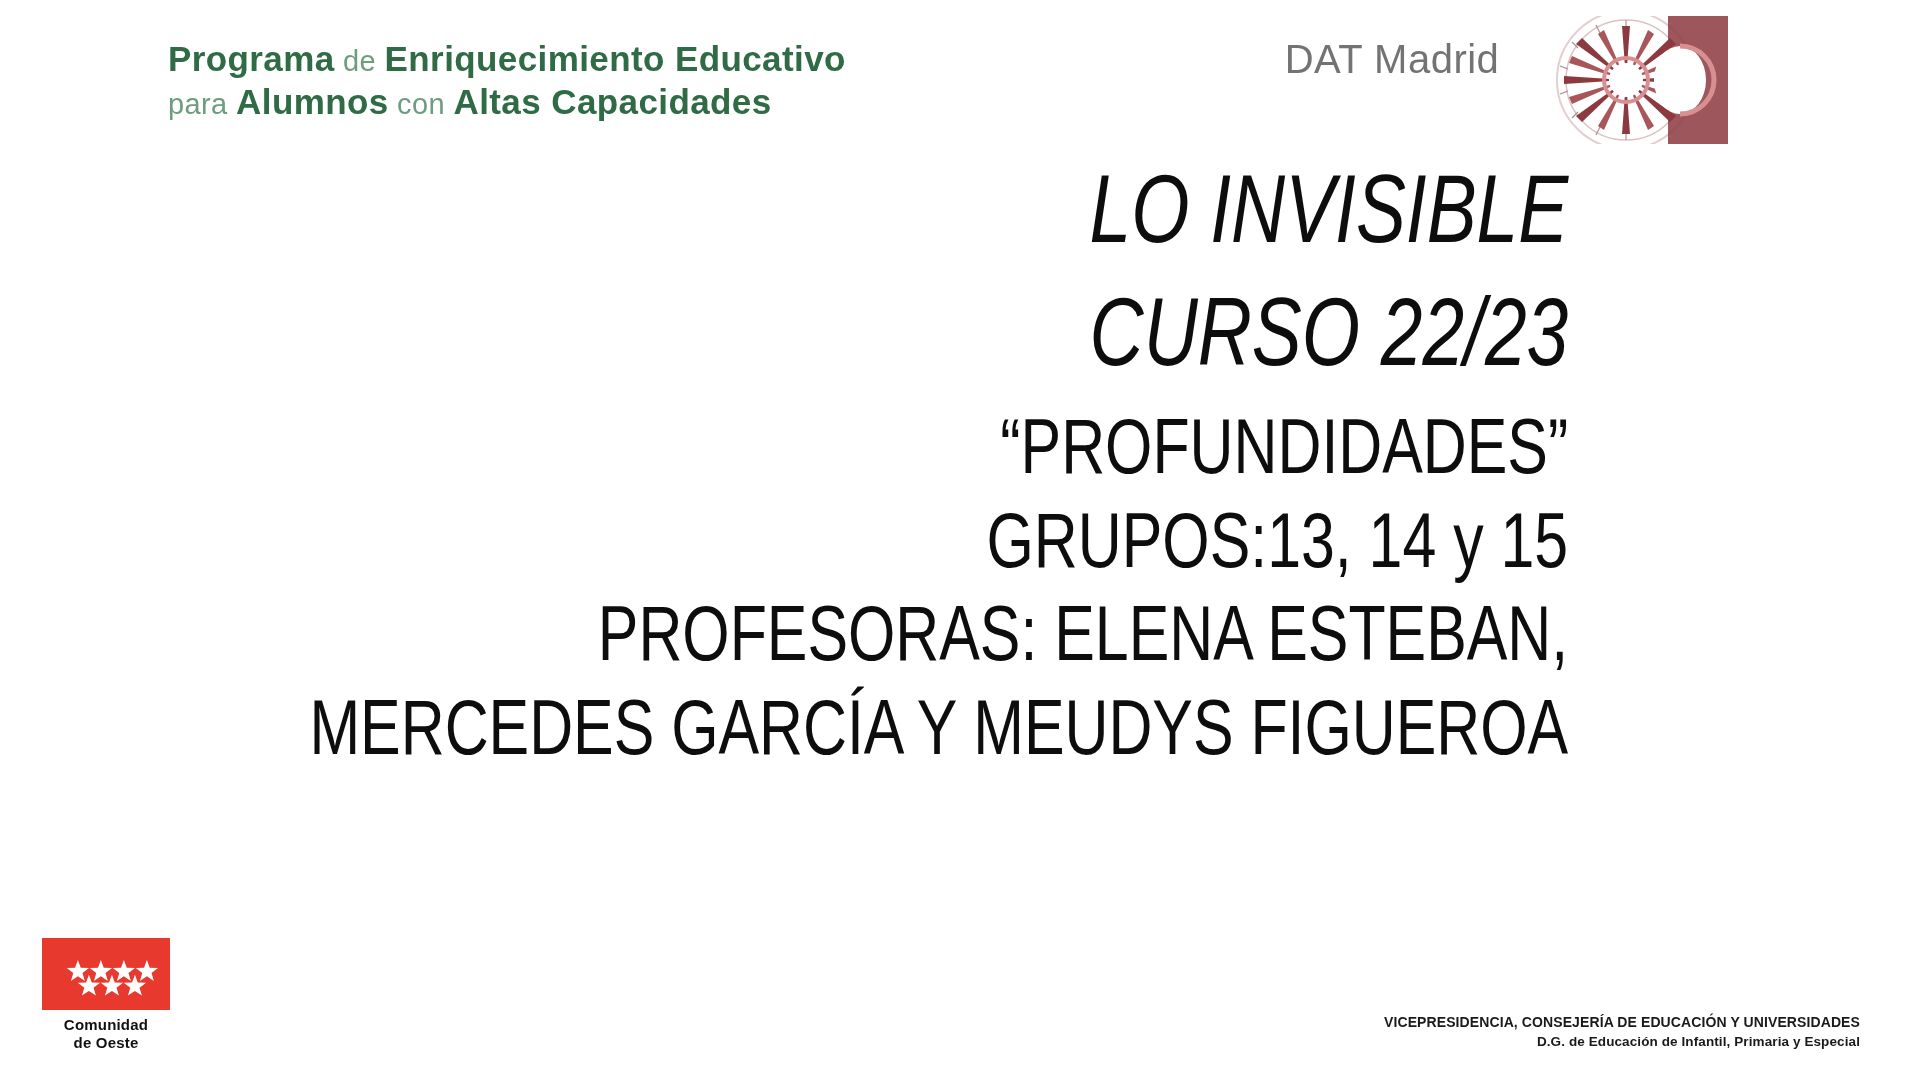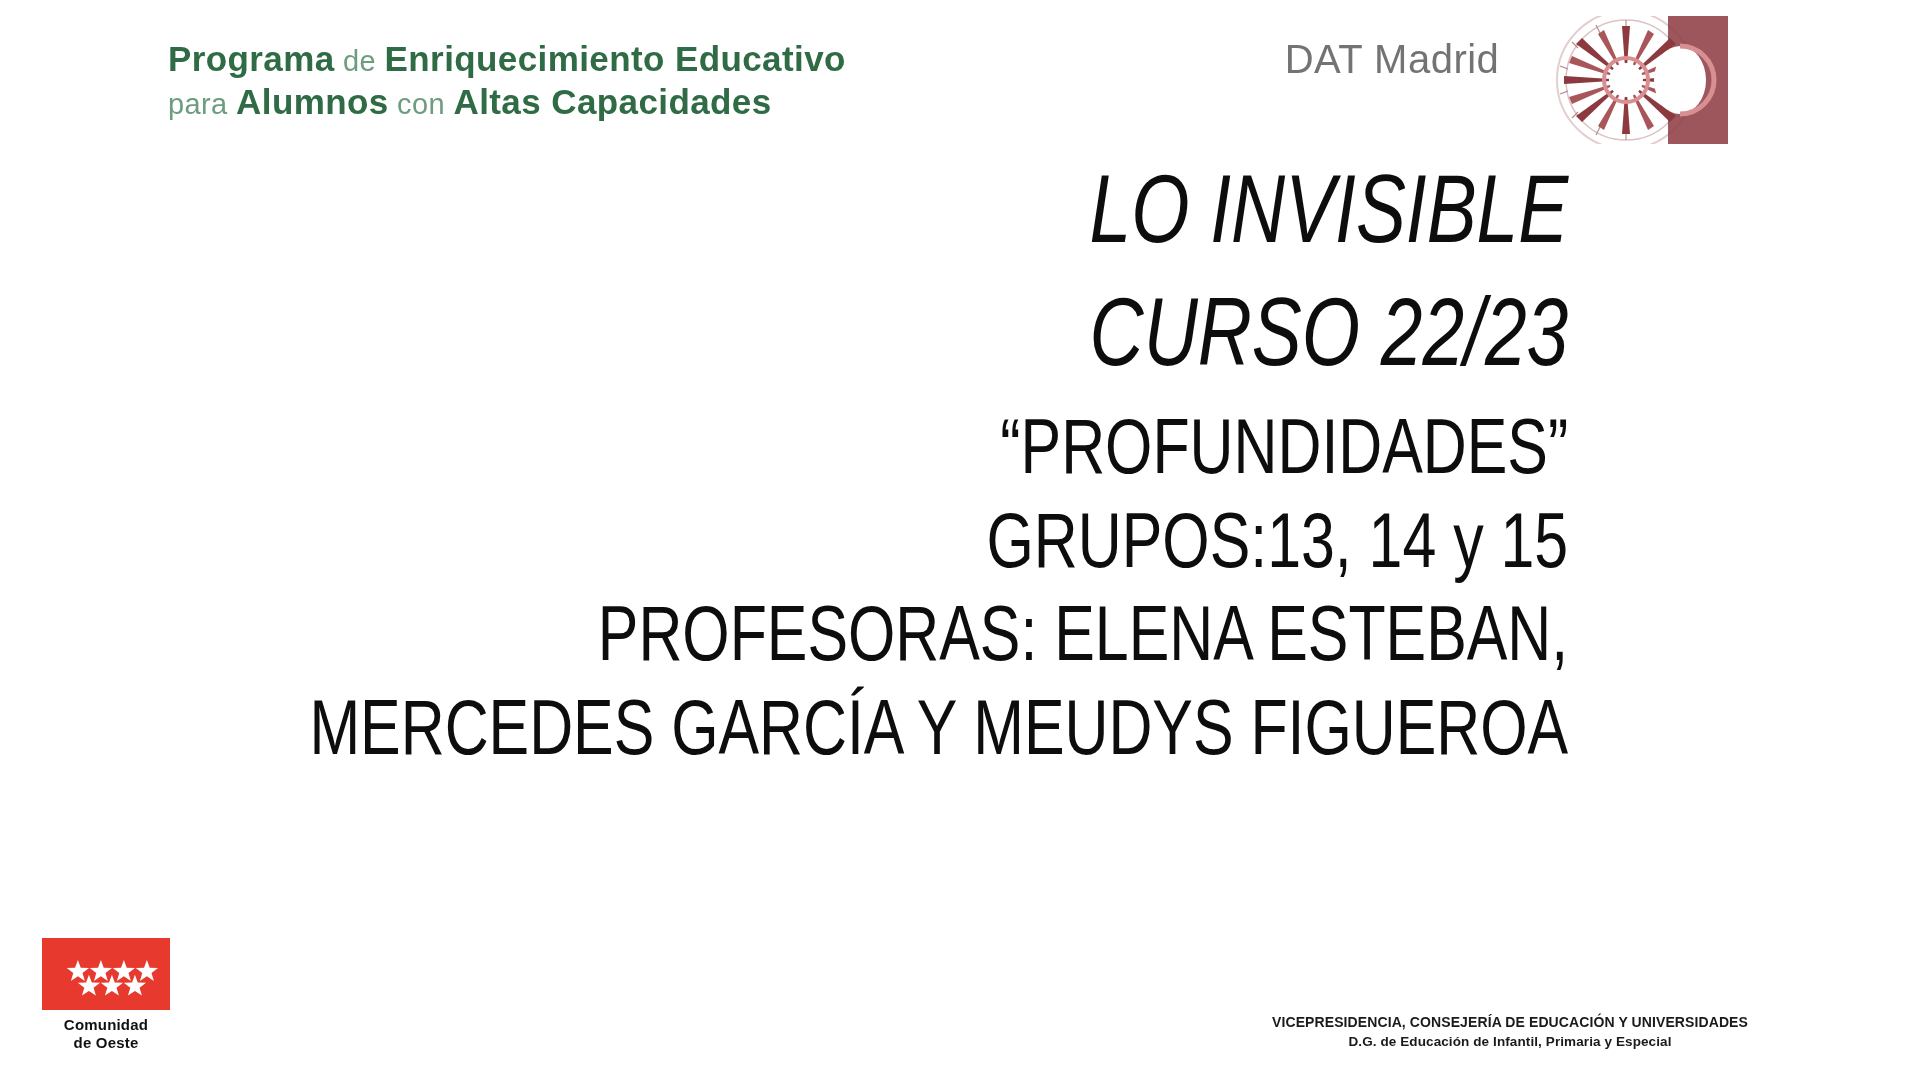--- a/index.html
+++ b/index.html
@@ -148,21 +148,21 @@
     line-height: 1.18;
     letter-spacing: 0.2px;
   }
   #cm-wordmark span { display: block; }
 
   #ministry-footer {
     position: absolute;
     left: 1160px;
     top: 1012px;
     width: 700px;
-    text-align: center;
+    text-align: right;
     color: #1a1a1a;
     font-size: 14px;
     font-weight: 700;
     line-height: 1.45;
     letter-spacing: 0.1px;
   }
   #ministry-footer span { display: block; }
   #ministry-footer .l2 { font-size: 13.5px; }
 </style>
 </head>

